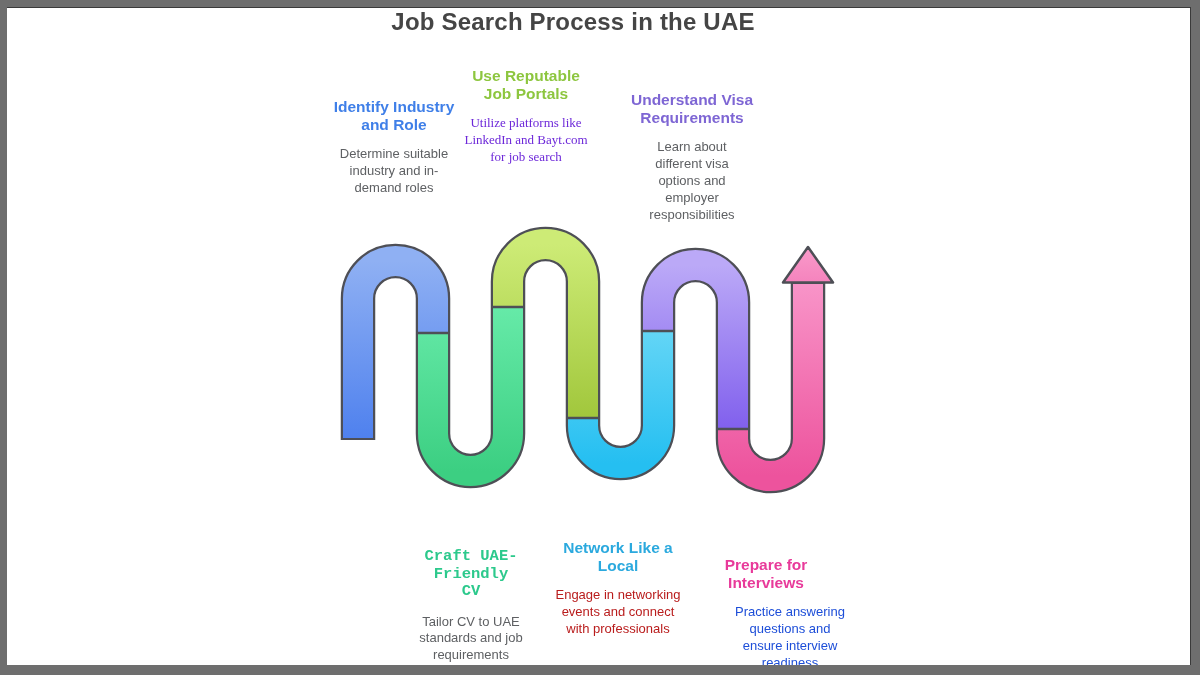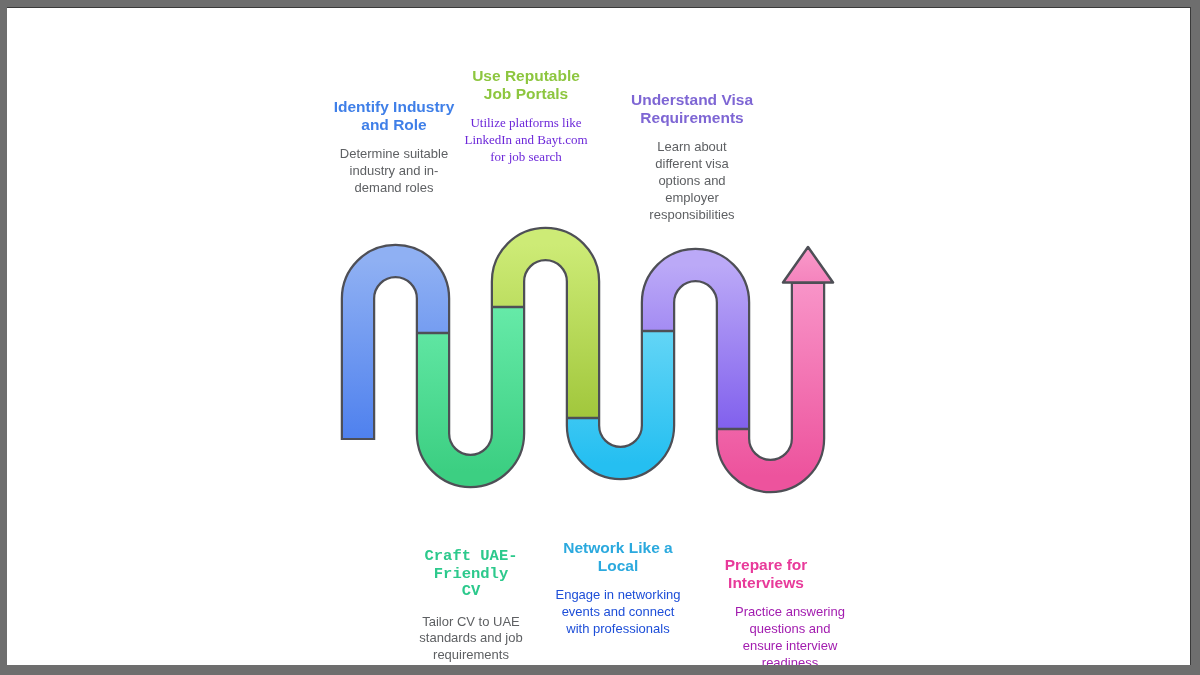--- a/index.html
+++ b/index.html
@@ -57,20 +57,21 @@
   .s4 h3{max-width:100px}.s4 p{max-width:137px}
   .s5 h3{max-width:122px}.s5 p{max-width:130px}
   .s6 h3{max-width:100px}.s6 p{max-width:133px}
 </style>
 </head>
 <body>
 
 <div class="frame" style="background-color: rgb(110, 110, 110);">
   <div class="canvas" style="background-color: rgb(255, 255, 255);">
 
+    <div class="title" style="color: rgb(69, 69, 69);">Job Search Process in the UAE</div>
 
     <svg class="snake-svg" width="1184" height="658" viewBox="0 0 1184 658">
       <defs>
         <linearGradient id="seg0" x1="0" y1="0" x2="0" y2="1">
           <stop offset="0" stop-color="#8fb0f3"></stop>
           <stop offset="1" stop-color="#4f81ee"></stop>
         </linearGradient>
         <linearGradient id="seg1" x1="0" y1="0" x2="0" y2="1">
           <stop offset="0" stop-color="#66eaa8"></stop>
           <stop offset="1" stop-color="#3ccf82"></stop>
@@ -132,22 +133,22 @@
       <p style="color: rgb(94, 96, 99);">Learn about different visa options and employer responsibilities</p>
     </div>
 
     <div class="step s4" style="left:379px;top:540px;">
       <h3 style="color: rgb(44, 201, 140); font-family: Liberation Mono, monospace;">Craft UAE-Friendly CV</h3>
       <p style="color: rgb(94, 96, 99);">Tailor CV to UAE standards and job requirements</p>
     </div>
 
     <div class="step s5" style="left:526px;top:531px;">
       <h3 style="color: rgb(43, 169, 222);">Network Like a Local</h3>
-      <p style="color: #1d4ed8;">Engage in networking events and connect with professionals</p>
+      <p style="color: #b91c1c;">Engage in networking events and connect with professionals</p>
     </div>
 
     <div class="step s6" style="left:674px;top:548px;">
       <h3 style="color: rgb(232, 58, 154);">Prepare for Interviews</h3>
-      <p style="color: #a21caf; margin-left: 48px;">Practice answering questions and ensure interview readiness</p>
+      <p style="color: #1d4ed8; margin-left: 48px;">Practice answering questions and ensure interview readiness</p>
     </div>
 
   </div>
 </div>
 
 </body></html>

